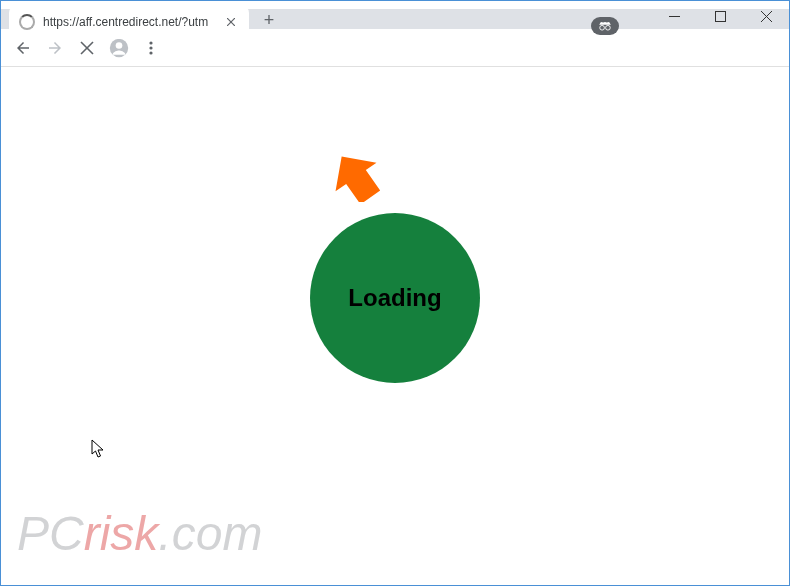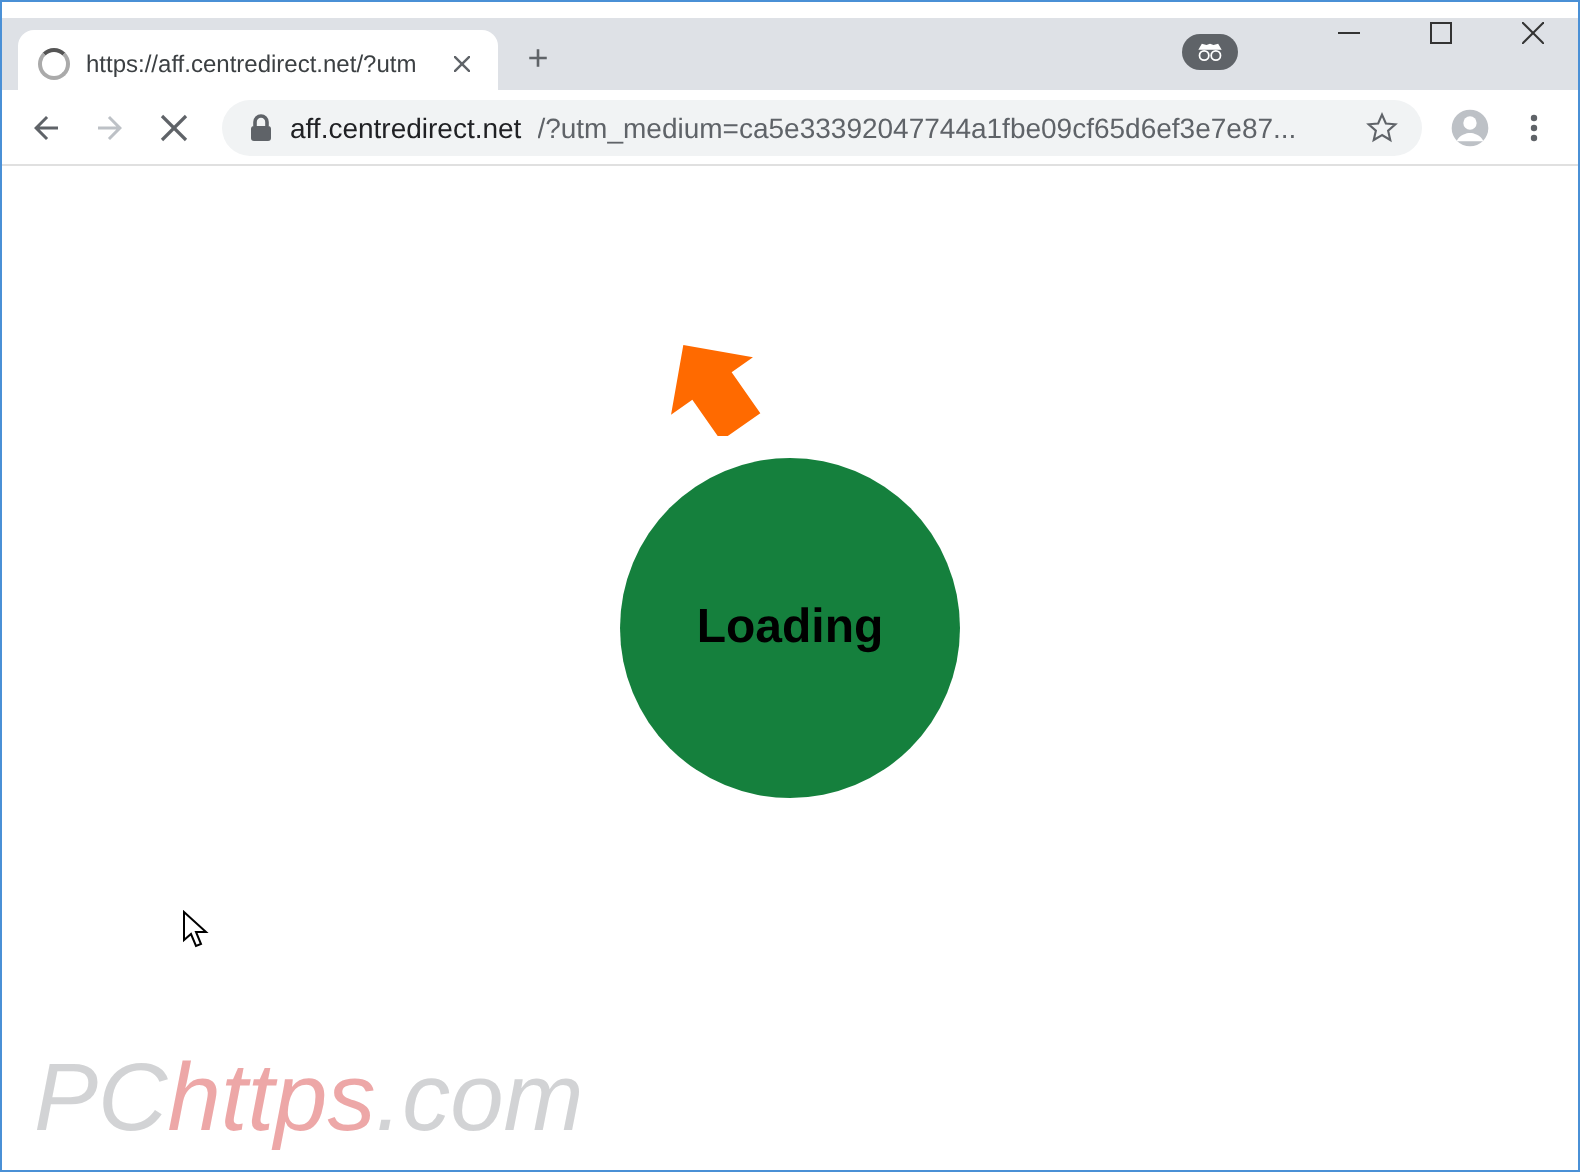--- a/index.html
+++ b/index.html
@@ -25,24 +25,24 @@
 }
 .window-btn {
   width: 46px;
   height: 30px;
   display: flex;
   align-items: center;
   justify-content: center;
   color: #333;
 }
 .tabstrip {
-  height: 36px;
+  height: 20px;
   background: #dee1e6;
   display: flex;
-  align-items: flex-start;
+  align-items: center;
   padding-left: 8px;
   padding-top: 6px;
 }
 .tab {
   background: #fff;
   height: 34px;
   width: 240px;
   border-radius: 8px 8px 0 0;
   display: flex;
   align-items: center;
@@ -237,35 +237,20 @@
     <svg width="18" height="18" viewBox="0 0 24 24">
         <path d="M4 11h12.2l-5.6-5.6L12 4l8 8-8 8-1.4-1.4L16.2 13H4z" fill="#bdc1c6"></path>
       </svg>
   </div>
   <div class="nav-btn">
     <svg width="14" height="14" viewBox="0 0 14 14">
         <line x1="1" y1="1" x2="13" y2="13" stroke="#5f6368" stroke-width="1.6"></line>
         <line x1="13" y1="1" x2="1" y2="13" stroke="#5f6368" stroke-width="1.6"></line>
       </svg>
   </div>
-  <div class="addr-bar">
-    <span class="lock-ico">
-      <svg width="13" height="14" viewBox="0 0 13 14">
-          <rect x="1.5" y="6" width="10" height="7.5" rx="1.5" fill="#5f6368"></rect>
-          <path d="M3.5 6 V4 a3 3 0 0 1 6 0 V6" fill="none" stroke="#5f6368" stroke-width="1.8"></path>
-        </svg>
-    </span>
-    <span class="url-host">aff.centredirect.net</span>
-      <span class="url-path">/?utm_medium=ca5e33392047744a1fbe09cf65d6ef3e7e87...</span>
-    <span class="star-btn" style="margin-left:auto">
-      <svg width="16" height="16" viewBox="0 0 24 24">
-          <path d="M12 17.3l-6.2 3.7 1.6-7L2 9.2l7.1-.6L12 2l2.9 6.6 7.1.6-5.4 4.8 1.6 7z" fill="none" stroke="#5f6368" stroke-width="1.6"></path>
-        </svg>
-    </span>
-  </div>
   <div class="nav-btn">
     <svg width="20" height="20" viewBox="0 0 24 24">
         <circle cx="12" cy="12" r="11" fill="#bdc1c6"></circle>
         <circle cx="12" cy="9" r="4" fill="#fff"></circle>
         <path d="M4 20c1.5-4 6-5 8-5s6.5 1 8 5" fill="#fff"></path>
       </svg>
   </div>
   <div class="nav-btn">
     <svg width="16" height="16" viewBox="0 0 16 16">
         <circle cx="8" cy="3" r="1.6" fill="#5f6368"></circle>
@@ -282,15 +267,15 @@
 
   <svg class="arrow-pointer" viewBox="0 0 50 50">
     <path d="M25 0 L50 25 L37 25 L37 50 L13 50 L13 25 L0 25 Z" fill="#ff6a00" transform="rotate(-35 25 25)"></path>
   </svg>
 
   <svg class="cursor-arrow" viewBox="0 0 14 20">
     <path d="M1 1 L1 15 L4.5 12 L7 18 L9.5 17 L7 11 L12 11 Z" fill="#fff" stroke="#000" stroke-width="1"></path>
   </svg>
 
   <div class="watermark">
-    <span>PC</span><span class="wm-risk">https</span><span>.com</span>
+    <span>PC</span><span class="wm-risk">risk</span><span>.com</span>
   </div>
 </div>
 
 </body></html>

